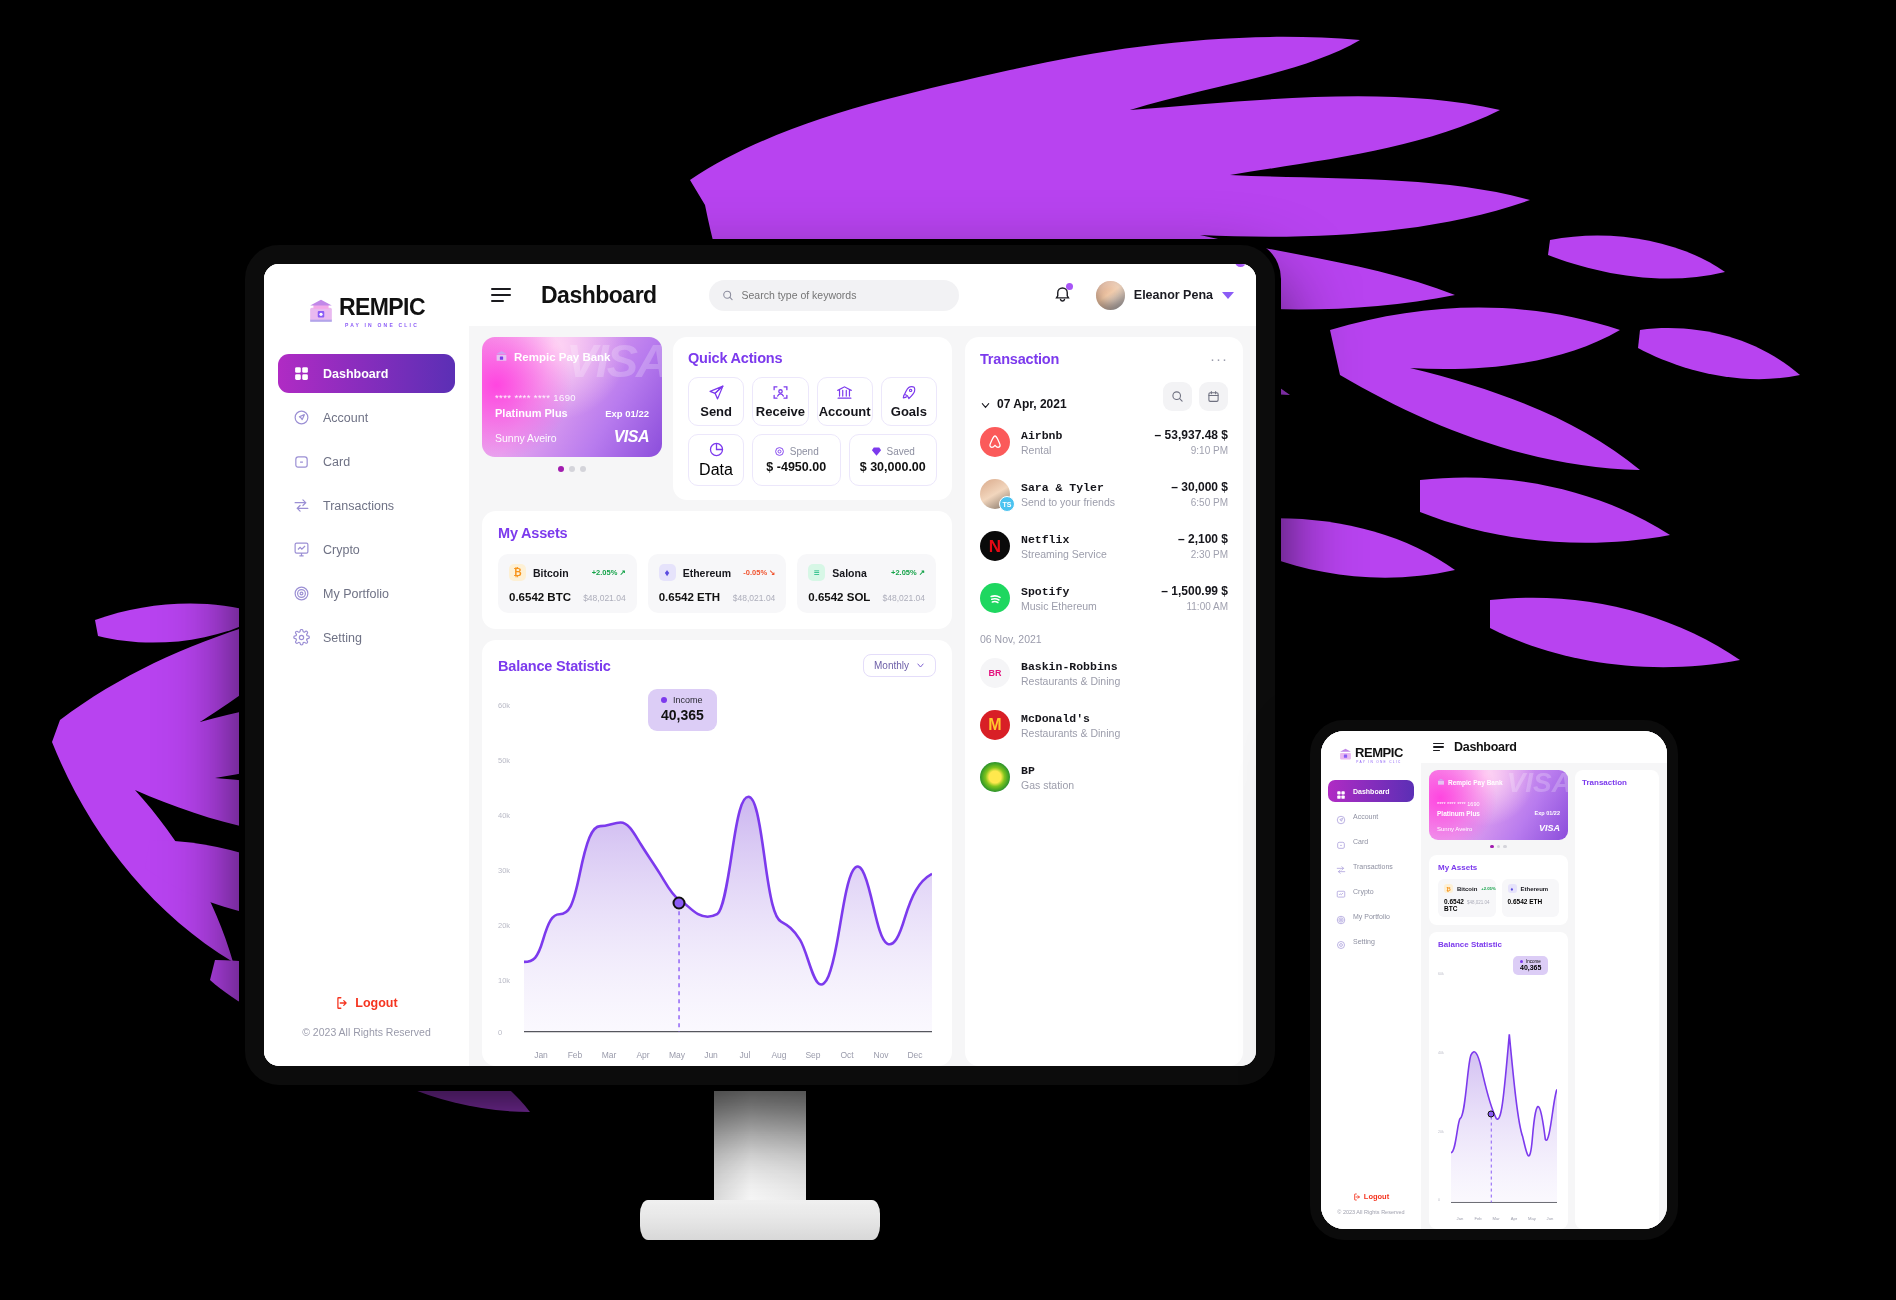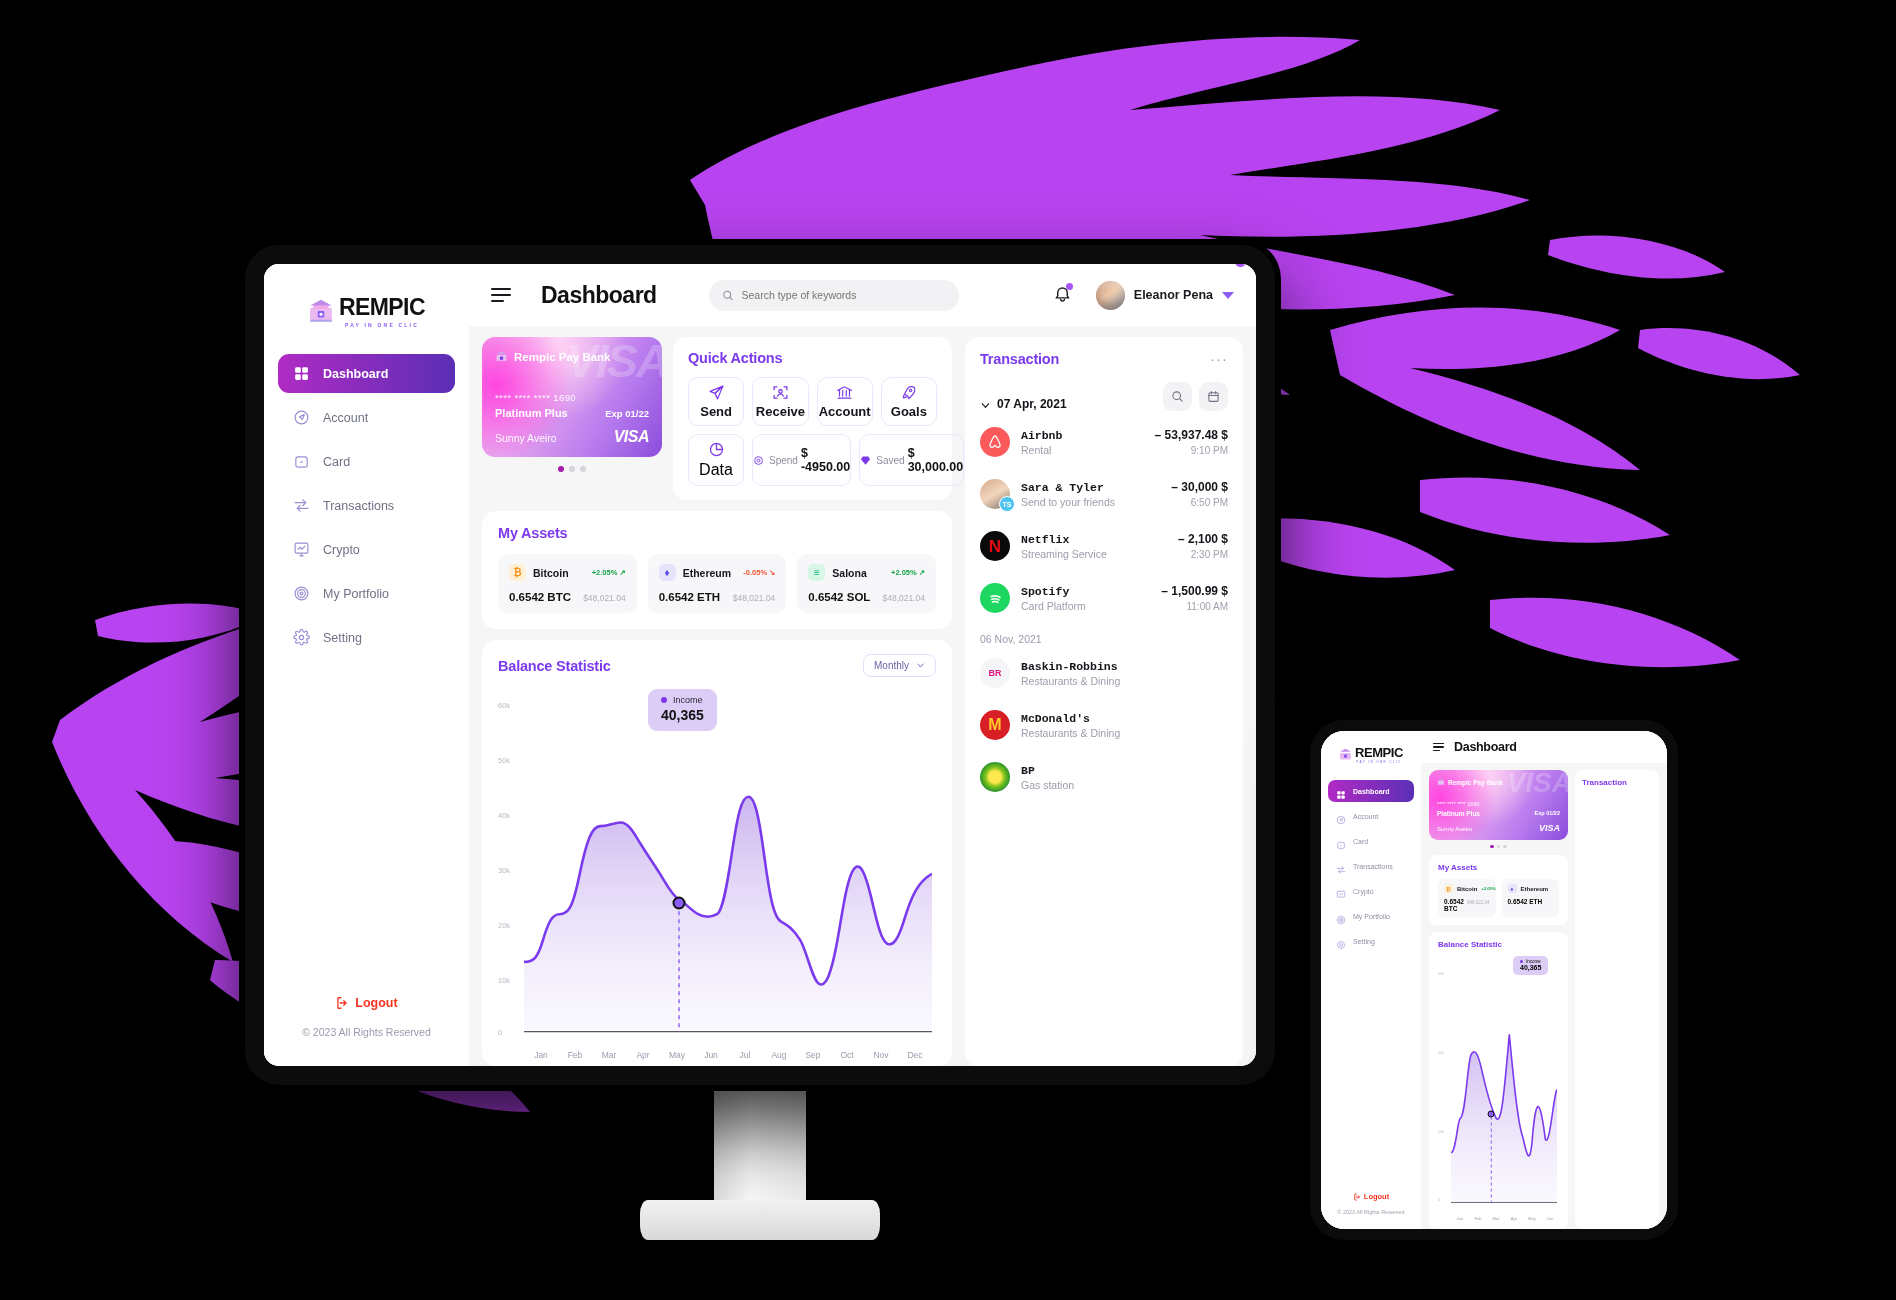--- a/index.html
+++ b/index.html
@@ -114,21 +114,21 @@
   .qa-grid { display:flex; gap:8px; margin-top:11px; }
   .qa-btn { flex:1; height:49px; border:1px solid #ece7fb; border-radius:10px;
     display:flex; flex-direction:column; align-items:center; justify-content:center;
     gap:3px; cursor:pointer; background:#fff; }
   .qa-btn .lbl { font-size:13px; font-weight:700; color:#14141a; }
   .qa-row2 { display:flex; gap:8px; margin-top:8px; }
   .qa-data { width:56px; flex:none; height:52px; border:1px solid #ece7fb;
     border-radius:10px; display:flex; flex-direction:column; align-items:center;
     justify-content:center; gap:3px; cursor:pointer; }
   .qa-stat { flex:1; height:52px; border:1px solid #ece7fb; border-radius:10px;
-    display:flex; flex-direction:row; align-items:center; justify-content:center;
+    display:flex; flex-direction:column; align-items:center; justify-content:center;
     gap:3px; cursor:pointer; }
   .qa-stat .head { display:flex; align-items:center; gap:5px; font-size:10px;
     color:#8d8fa0; }
   .qa-stat .val { font-size:12.5px; font-weight:700; color:#111; }
 
   
   .assets { padding:14px 16px 16px; }
   .asset-grid { display:flex; gap:11px; margin-top:13px; }
   .asset { flex:1; background:#f7f7f9; border-radius:10px; padding:10px 11px; }
   .asset-top { display:flex; align-items:center; gap:7px; }
@@ -722,21 +722,21 @@
             <div class="tx-row">
               <div class="tx-av" style="background:#1ed760">
                 <svg width="19" height="19" viewBox="0 0 24 24" fill="none" stroke="#fff" stroke-width="2" stroke-linecap="round">
                       <path d="M6.5 9.5c3.5-1.2 8-.9 11.2 1"></path>
                       <path d="M7.3 13c2.9-1 6.3-.7 9 .9"></path>
                       <path d="M8 16.3c2.3-.8 4.9-.6 7 .7"></path>
                     </svg>
               </div>
               <div class="tx-info">
                 <div class="n">Spotify</div>
-                <div class="d">Card Platform</div>
+                <div class="d">Music Ethereum</div>
               </div>
               <div class="tx-right">
                 <div class="a">– 1,500.99 $</div>
                 <div class="t">11:00 AM</div>
               </div>
             </div>
 
             <div class="tx-daterow">06 Nov, 2021</div>
 
             <div class="tx-row">

